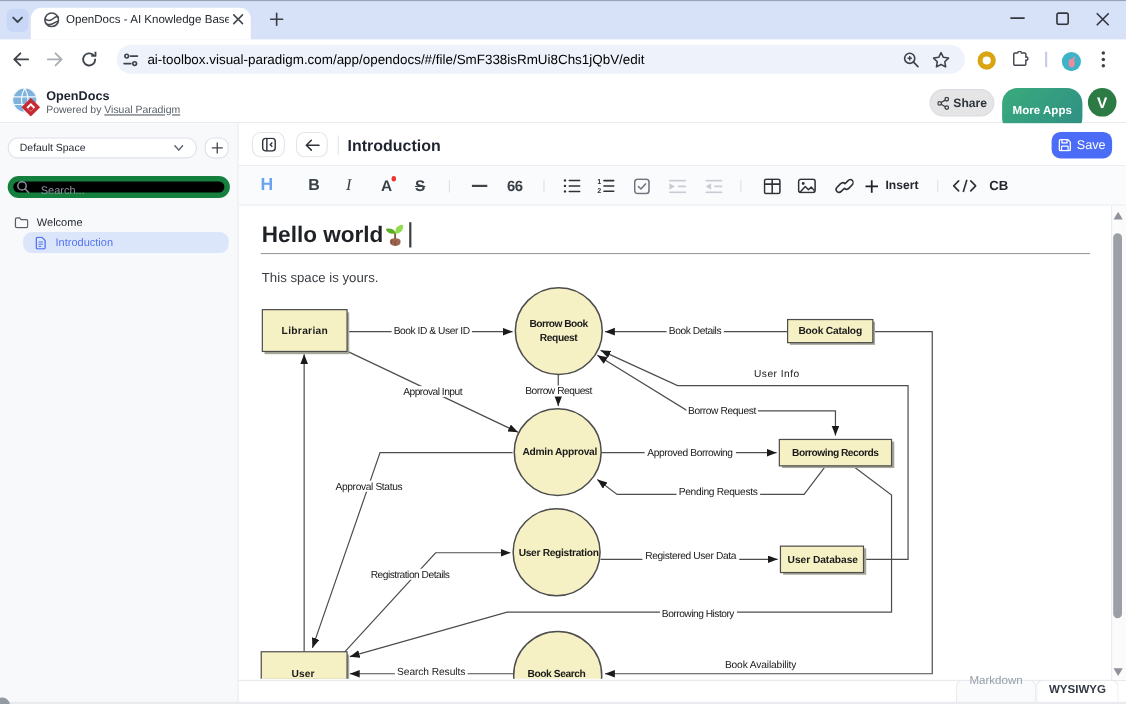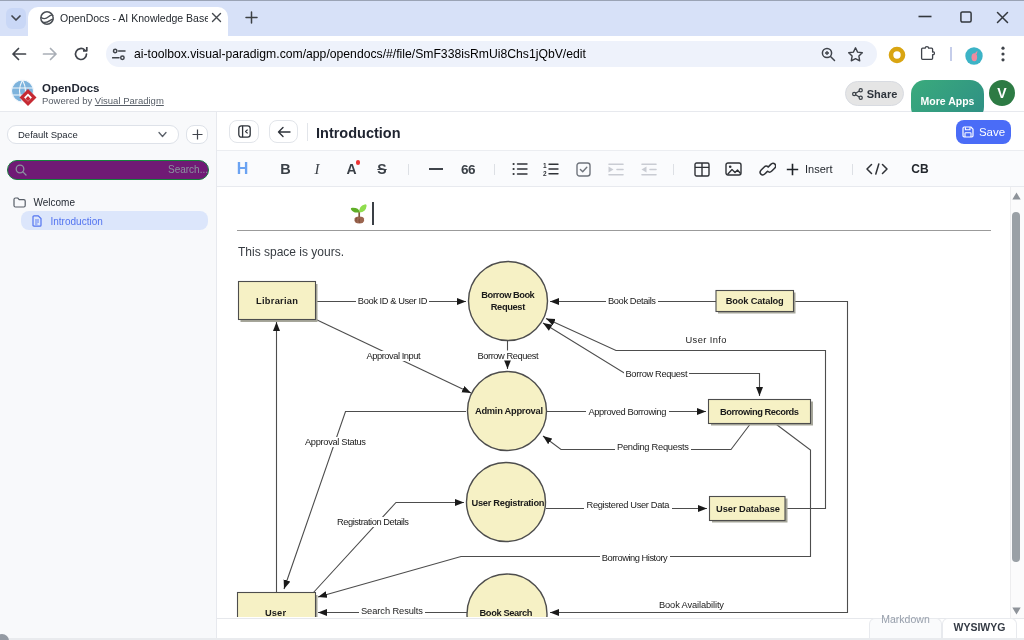--- a/index.html
+++ b/index.html
@@ -19,21 +19,21 @@
   #apph { left:0; top:71px; width:1024px; height:41px; background:#fff; border-bottom:1px solid #e7e9ee; }
   #appname { left:42px; top:82px; font-size:11.5px; font-weight:bold; color:#1f2430; }
   #powered { left:42px; top:94.5px; font-size:9.5px; color:#565d66; }
   #sharebtn { left:845px; top:81px; width:59px; height:25px; background:#e5e5e5; border:1px solid #d8dbe1; border-radius:13px; font-size:11px; color:#2f353d; font-weight:bold; display:flex; align-items:center; justify-content:center; gap:4px; }
   #moreapps { left:911px; top:80px; width:73px; height:41px; border-radius:14px; background:linear-gradient(135deg,#3aab7c,#2e8e85); color:#fff; font-size:10.5px; font-weight:bold; display:flex; align-items:center; justify-content:center; }
   #vav { left:989px; top:80px; width:26px; height:26px; border-radius:50%; background:#2d7b44; color:#fff; font-size:14px; font-weight:bold; display:flex; align-items:center; justify-content:center; }
   
   #side { left:0; top:112px; width:217px; height:528px; background:#f8f9fb; border-right:1px solid #e7e9ee; }
   #spacesel { left:7px; top:125px; width:172px; height:19px; background:#fff; border:1px solid #dee2e9; border-radius:9px; font-size:9.5px; color:#242a33; line-height:17px; padding-left:10px; }
   #plusbtn { left:186px; top:125px; width:22px; height:19px; background:#fff; border:1px solid #dee2e9; border-radius:8px; }
-  #searchbox { left:7px; top:160px; width:202px; height:20px; background:#701a75; border:1px solid #15803d; border-radius:10px; font-size:10px; color:#8b93a0; line-height:18px; padding-left:25px;text-align:right; }
+  #searchbox { left:7px; top:160px; width:202px; height:20px; background:#000000; border:5px solid #15803d; border-radius:10px; font-size:10px; color:#8b93a0; line-height:18px; padding-left:25px; }
   #welcome { left:33.5px; top:197px; font-size:10px; color:#242a33; }
   #intropill { left:21px; top:211px; width:187px; height:19px; background:#dce6fb; border-radius:8px; }
   #introtext { left:50.5px; top:215.5px; font-size:10px; color:#5374f0; }
   
   #edhead { left:217px; top:112px; width:807px; height:39px; background:#fff; border-bottom:1px solid #ebedf1; }
   .sqbtn { width:30px; height:23px; background:#fff; border:1px solid #e2e5ea; border-radius:8px; display:flex; align-items:center; justify-content:center; }
   #togglebtn { left:229px; top:120px; }
   #backbtn { left:269px; top:120px; width:29px; }
   #edsep { left:307px; top:123px; width:1px; height:18px; background:#e2e5ea; }
   #edtitle { left:316px; top:125px; font-size:14.5px; font-weight:bold; color:#1f2430; }
@@ -276,37 +276,38 @@
     </svg>
   </div>
 <div class="abs ti" style="left:759px;">
     <svg width="17" height="15" viewBox="0 0 17 15">
       <g fill="none" stroke="#2f3237" stroke-width="1.5" stroke-linecap="round">
         <path d="M7.2 10.8 L5 13 Q2.8 15.2 0.9 13.3 Q-1 11.4 1.2 9.2 L4 6.4 Q6.2 4.2 8.1 6.1" transform="translate(1,-1.2)"></path>
         <path d="M8.6 3.4 L10.8 1.2 Q13 -1 14.9 0.9 Q16.8 2.8 14.6 5 L11.8 7.8 Q9.6 10 7.7 8.1" transform="translate(1,1.2)"></path>
       </g>
     </svg>
   </div>
-<div class="abs ti" style="left:786px;width:52px;justify-content:flex-start;">
+<div class="abs ti" style="left:786px;width:52px;justify-content:flex-start;font-weight:bold;">
     <svg width="13" height="13" viewBox="0 0 13 13">
       <path d="M6.5 0.8 L6.5 12.2 M0.8 6.5 L12.2 6.5" stroke="#1f2328" stroke-width="1.6"></path>
     </svg>
     <span style="font-size:11px;color:#24282e;margin-left:6px;">Insert</span>
   </div>
 <div class="abs tsep" style="left:852px;"></div>
 <div class="abs ti" style="left:866px;">
     <svg width="22" height="12" viewBox="0 0 22 12">
       <g fill="none" stroke="#2f3237" stroke-width="1.5" stroke-linecap="round" stroke-linejoin="round">
         <path d="M5.5 1.5 L1 6 L5.5 10.5 M16.5 1.5 L21 6 L16.5 10.5 M12.8 1 L9.8 11"></path>
       </g>
     </svg>
   </div>
-<div class="abs ti" style="left:896px;width:24px;font-size:12px;font-weight:bold;color:#24282e;letter-spacing:0px;margin-left:12px;">CB</div>
+<div class="abs ti" style="left:896px;width:24px;font-size:12px;font-weight:bold;color:#24282e;letter-spacing:0px;">CB</div>
 
 <div class="abs" id="content">
+  <div class="abs" id="h1">Hello world</div>
   <svg class="abs" style="left:133px;top:17px;" width="19" height="20" viewBox="0 0 19 20">
     <path d="M4.6 14.6 Q5.2 12.6 9.3 12.6 Q13.4 12.6 14 14.6 Q14.6 16.8 13.2 18.3 Q11.9 19.6 9.3 19.6 Q6.7 19.6 5.4 18.3 Q4 16.8 4.6 14.6 Z" fill="#9c6650"></path>
     <path d="M6.3 17.5 Q5.3 15.8 6.6 14.1 M9.9 19 Q8.4 17.2 9.4 14.8" fill="none" stroke="#7a4b38" stroke-width="0.9"></path>
     <path d="M9.2 13.2 L9.2 7.2" stroke="#7f5a3c" stroke-width="1.7"></path>
     <path d="M9.2 8.2 Q3.6 9.6 0.9 5.2 Q0.4 4 2.1 3.8 Q8.7 3.4 9.5 7.9 Z" fill="#5fae27"></path>
     <path d="M9.3 8.4 Q8.7 1.9 14.7 0.4 Q16.9 0 16.6 2.1 Q15.8 8.1 9.5 8.6 Z" fill="#8fdd4e"></path>
   </svg>
   <div class="abs" id="hr1"></div>
   <div class="abs" id="caret"></div>
   <div class="abs" id="para">This space is yours.</div>

